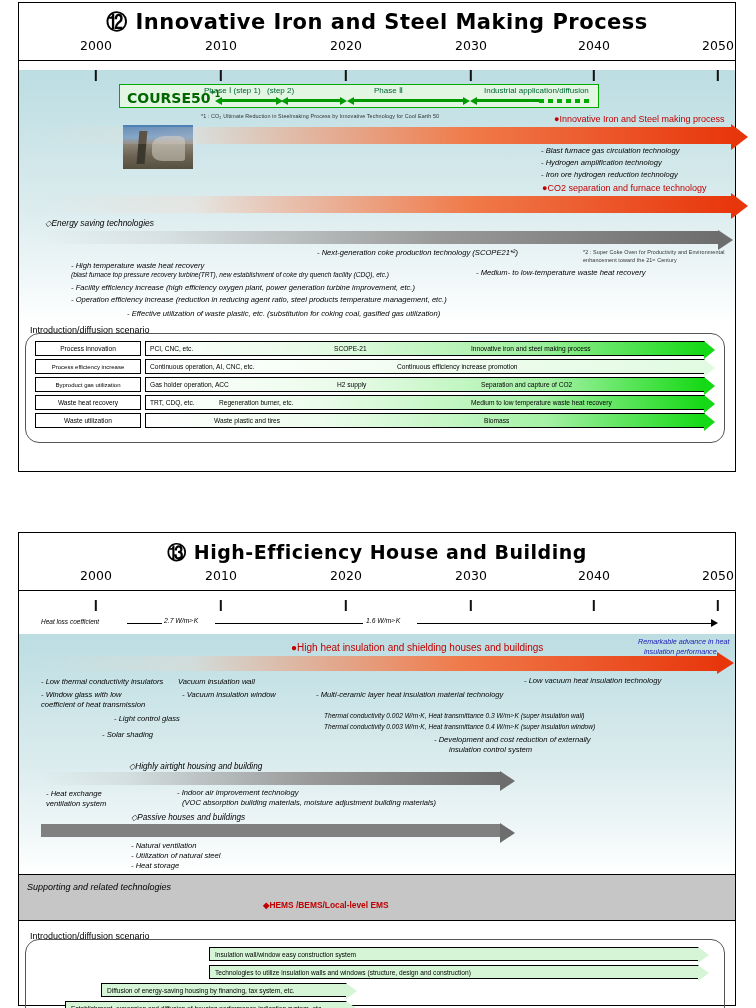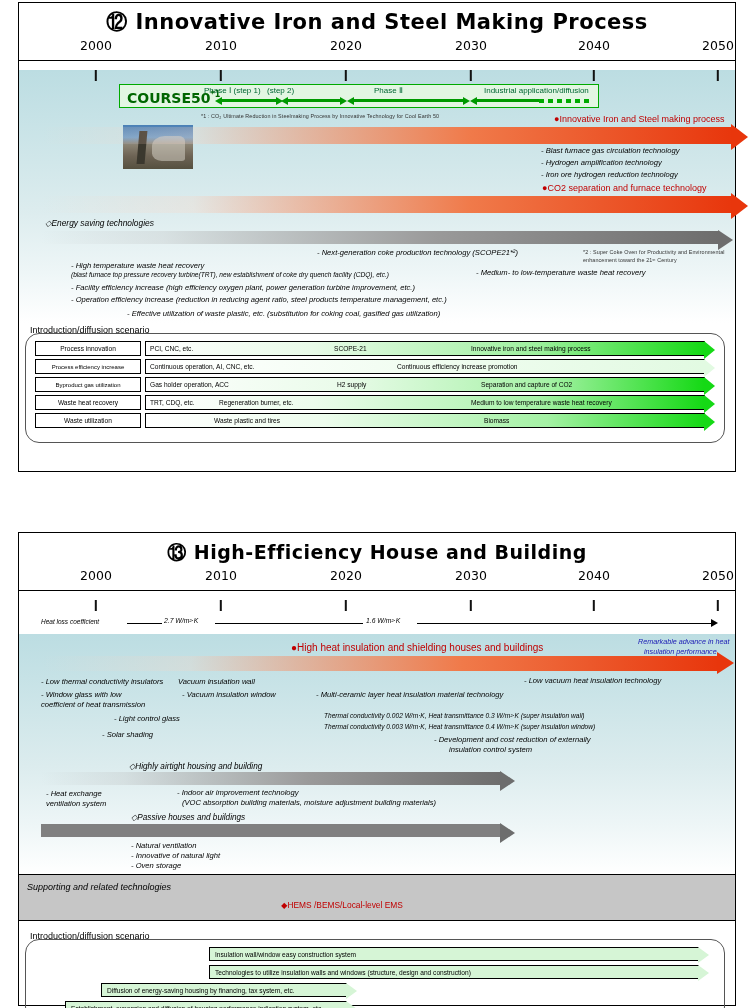--- a/index.html
+++ b/index.html
@@ -234,27 +234,27 @@
     <div class="bl" style="left:27px;top:155px;">- Heat exchange</div>
     <div class="bl" style="left:27px;top:165px;">  ventilation system</div>
     <div class="bl" style="left:158px;top:154px;">- Indoor air improvement technology</div>
     <div class="bl" style="left:163px;top:164px;">  (VOC absorption building materials, moisture adjustment building materials)</div>
 
     <div class="bl" style="left:112px;top:178px;font-size:8.2px;">◇Passive houses and buildings</div>
     <div class="grayarrow" style="left:22px;top:190px;width:460px;background:#808080;"></div>
     <div class="grayhead" style="left:481px;top:189px;"></div>
 
     <div class="bl" style="left:112px;top:207px;">- Natural ventilation</div>
-    <div class="bl" style="left:112px;top:217px;">- Innovative of natural light</div>
-    <div class="bl" style="left:112px;top:227px;">- Oven storage</div>
+    <div class="bl" style="left:112px;top:217px;">- Utilization of natural steel</div>
+    <div class="bl" style="left:112px;top:227px;">- Heat storage</div>
   </div>
 
   <div style="position:relative;height:45px;background:#c6c6c6;border-top:1px solid #000;border-bottom:1px solid #000;">
     <div class="bl" style="left:8px;top:7px;font-size:9px;">Supporting and related technologies</div>
-    <div class="redtx" style="left:262px;top:25px;font-size:8.4px;font-weight:normal;">◆HEMS /BEMS/Local-level EMS</div>
+    <div class="redtx" style="left:244px;top:25px;font-size:8.4px;font-weight:bold;">◆HEMS /BEMS/Local-level EMS</div>
   </div>
 
   <div style="position:relative;height:110px;">
     <div class="scen-label" style="left:8px;top:10px;">Introduction/diffusion scenario</div>
     <div class="scen-box" style="left:6px;top:18px;width:700px;height:82px;"></div>
 
     <div class="chev" style="left:190px;top:26px;width:490px;height:14px;background:#d6f5d6;">
         <span class="capg" style="border-left:11px solid #d6f5d6;border-top:8px solid transparent;border-bottom:8px solid transparent;"></span>
       </div>
     <div class="cellt" style="left:196px;top:30px;">Insulation wall/window easy construction system</div>

